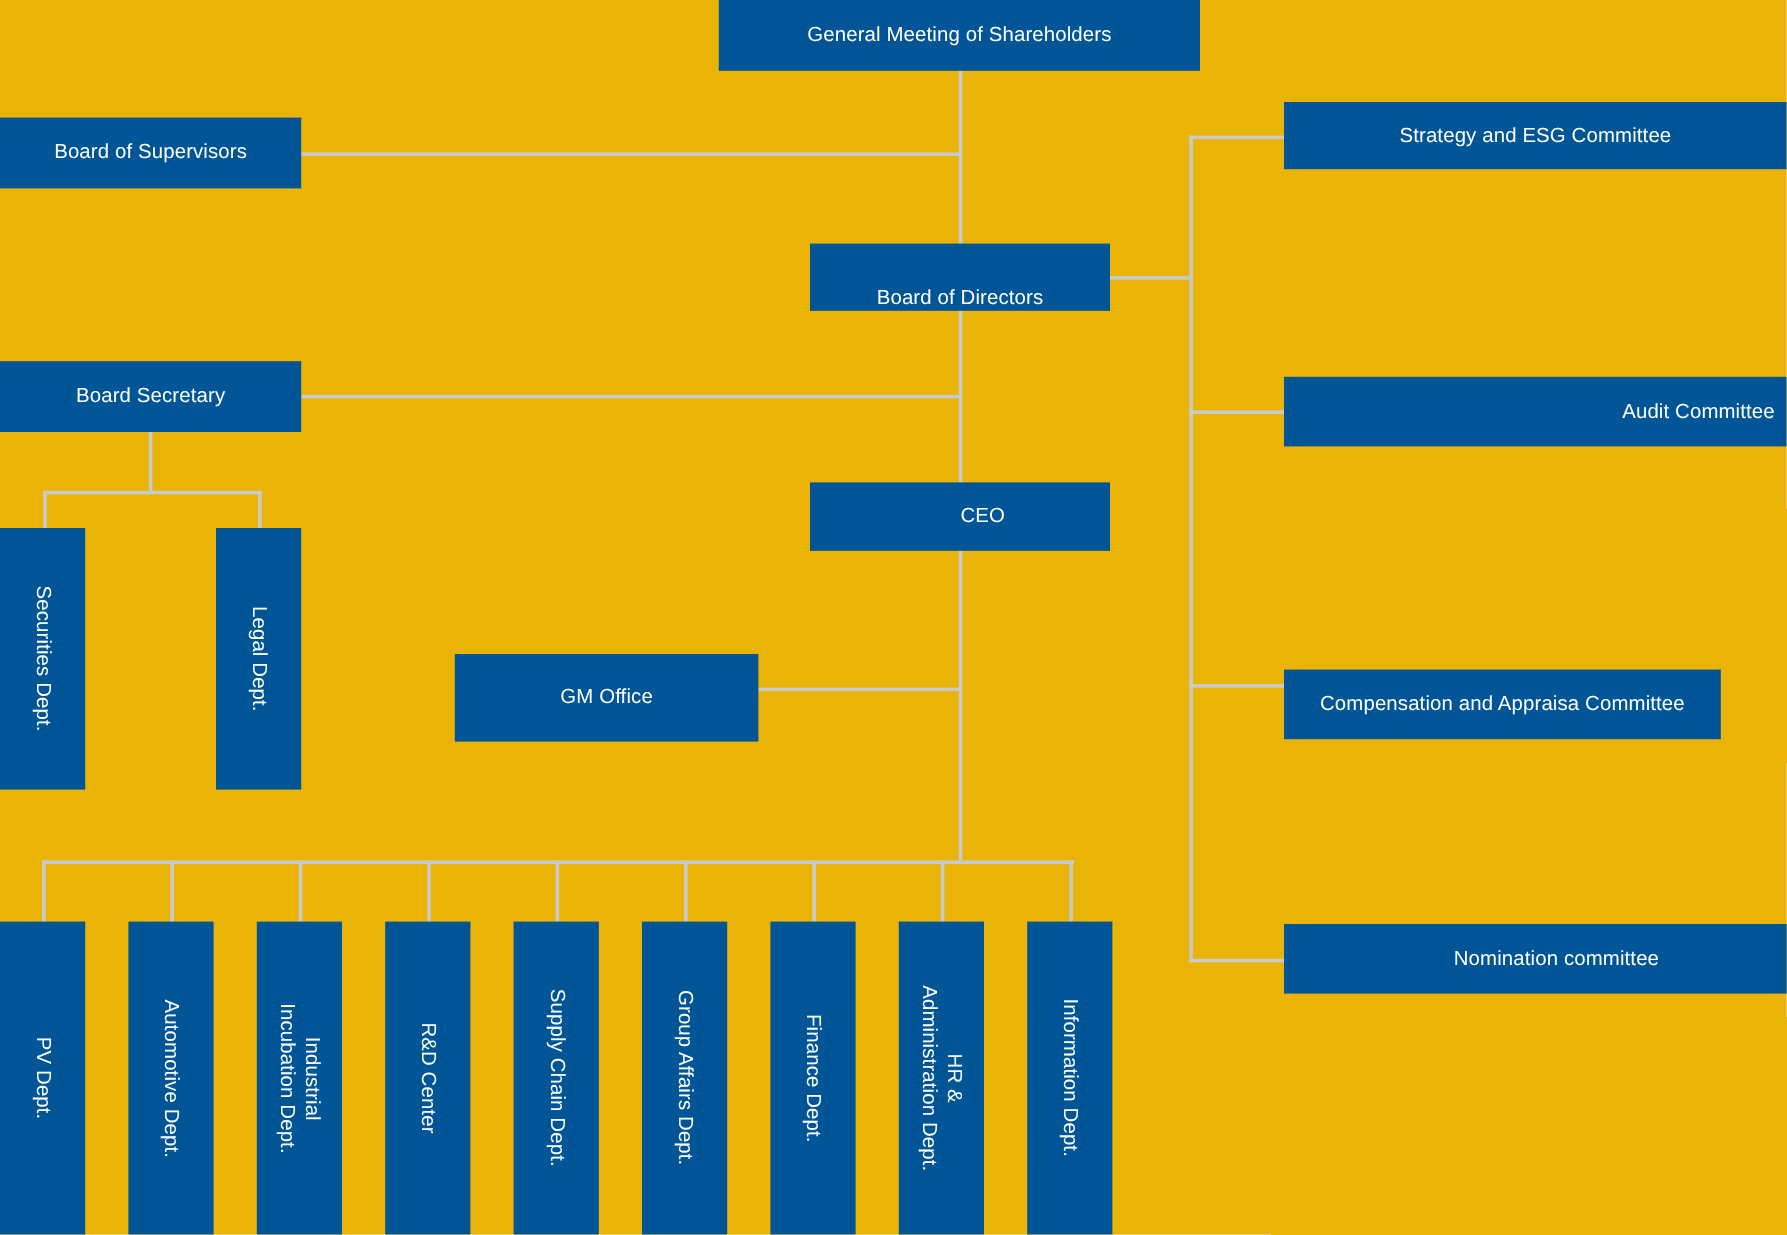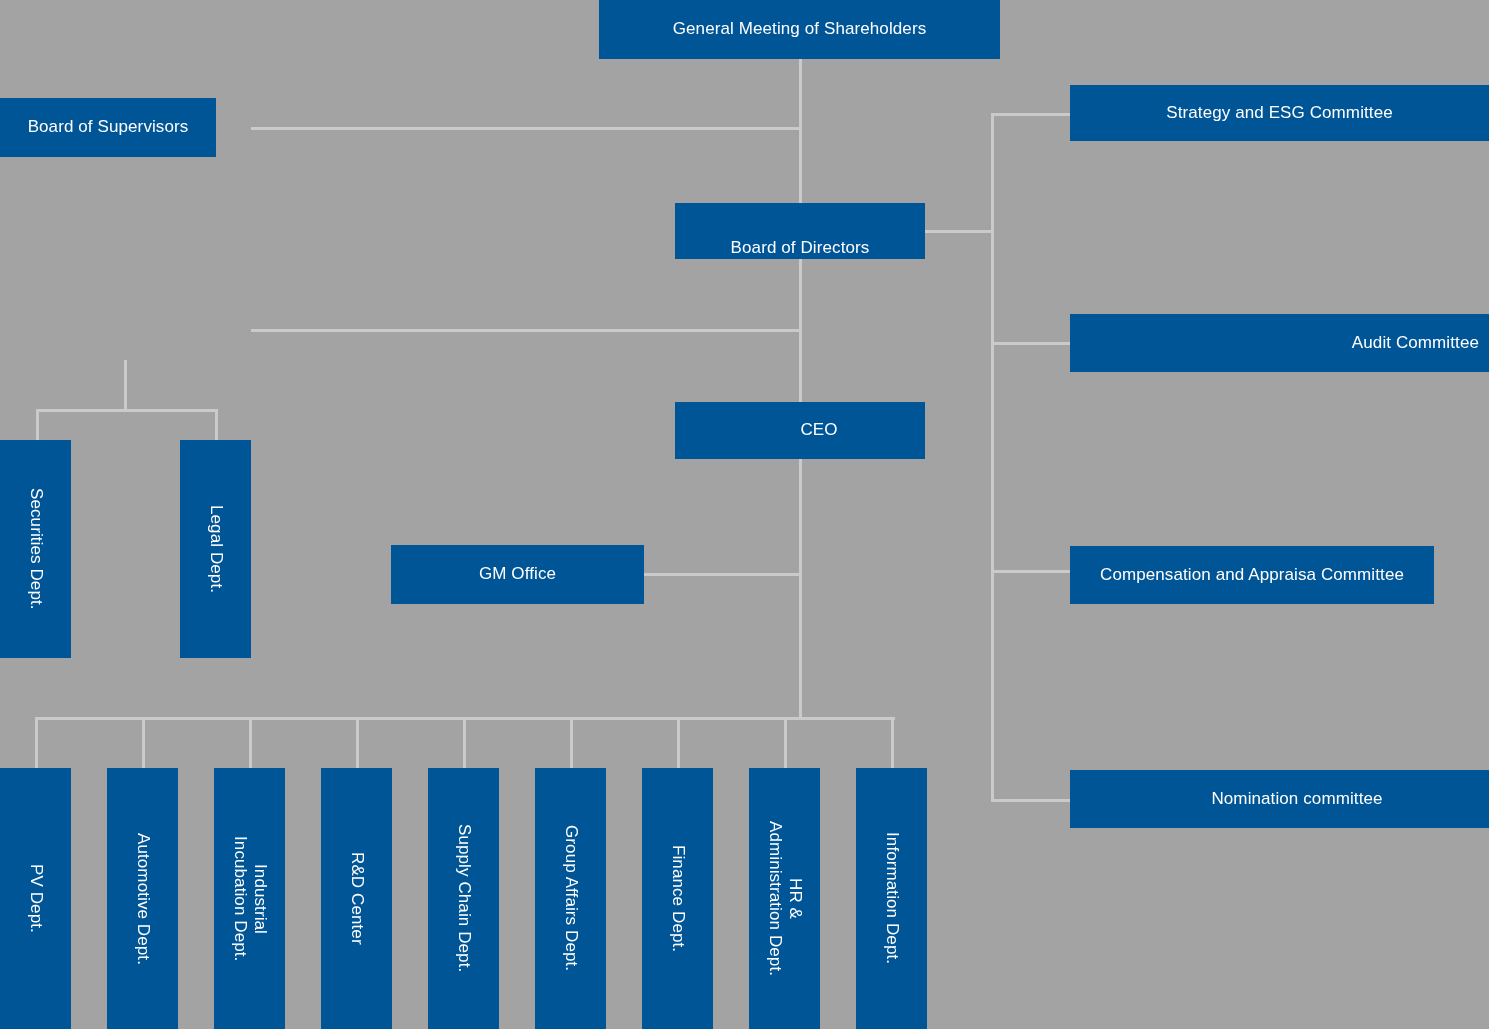--- a/index.html
+++ b/index.html
@@ -7,21 +7,21 @@
     padding: 0;
     background: #ffffff;
   }
   body {
     font-family: "Liberation Sans", sans-serif;
   }
   #chart-canvas {
     position: relative;
     width: 1489px;
     height: 1029px;
-    background: #a3a3a3;
+    background: #eab308;
     overflow: hidden;
   }
   .node {
     position: absolute;
     background: #005596;
     color: #ffffff;
     display: flex;
     align-items: center;
     justify-content: center;
     text-align: center;
@@ -95,54 +95,57 @@
   <div class="connector v" style="left:463px; top:717px; height:51px;"></div>
   <div class="connector v" style="left:570px; top:717px; height:51px;"></div>
   <div class="connector v" style="left:677px; top:717px; height:51px;"></div>
   <div class="connector v" style="left:784px; top:717px; height:51px;"></div>
   <div class="connector v" style="left:891px; top:717px; height:51px;"></div>
 
   <div class="node" style="left:599px; top:0px; width:401px; height:59px;">
     <span class="node-label">General Meeting of Shareholders</span>
   </div>
 
-  <div class="node" style="left:0px; top:98px; width:216px; height:59px;">
+  <div class="node" style="left:0px; top:98px; width:251px; height:59px;">
     <span class="node-label">Board of Supervisors</span>
   </div>
 
   <div class="node" style="left:675px; top:203px; width:250px; height:56px;align-items:flex-end;">
     <span class="node-label">Board of Directors</span>
   </div>
 
+  <div class="node" style="left:0px; top:301px; width:251px; height:59px;">
+    <span class="node-label">Board Secretary</span>
+  </div>
 
   <div class="node" style="left:675px; top:402px; width:250px; height:57px;padding-left:38px;">
     <span class="node-label">CEO</span>
   </div>
 
-  <div class="node" style="left:379px; top:545px; width:253px; height:59px;margin-left:12px;">
+  <div class="node" style="left:379px; top:545px; width:253px; height:73px;">
     <span class="node-label">GM Office</span>
   </div>
 
   <div class="node vertical" style="left:0px; top:440px; width:71px; height:218px;">
     <span class="node-label">Securities Dept.</span>
   </div>
 
   <div class="node vertical" style="left:180px; top:440px; width:71px; height:218px;">
     <span class="node-label">Legal Dept.</span>
   </div>
 
   <div class="node" style="left:1070px; top:85px; width:419px; height:56px;">
     <span class="node-label">Strategy and ESG Committee</span>
   </div>
 
   <div class="node" style="left:1070px; top:314px; width:419px; height:58px;justify-content:flex-end;">
     <span class="node-label">Audit Committee</span>
   </div>
 
-  <div class="node" style="left:1070px; top:546px; width:364px; height:58px;text-align:center;">
+  <div class="node" style="left:1070px; top:558px; width:364px; height:58px;text-align:center;">
     <span class="node-label">Compensation and Appraisa Committee</span>
   </div>
 
   <div class="node" style="left:1070px; top:770px; width:454px; height:58px;">
     <span class="node-label">Nomination committee</span>
   </div>
 
   <div class="node vertical" style="left:0px; top:768px; width:71px; height:261px;">
     <span class="node-label">PV Dept.</span>
   </div>

